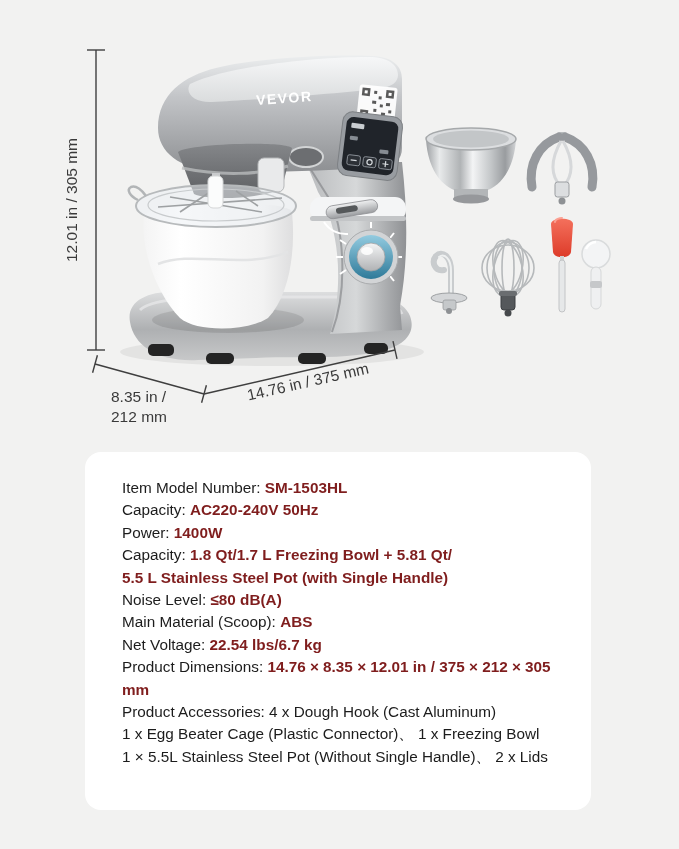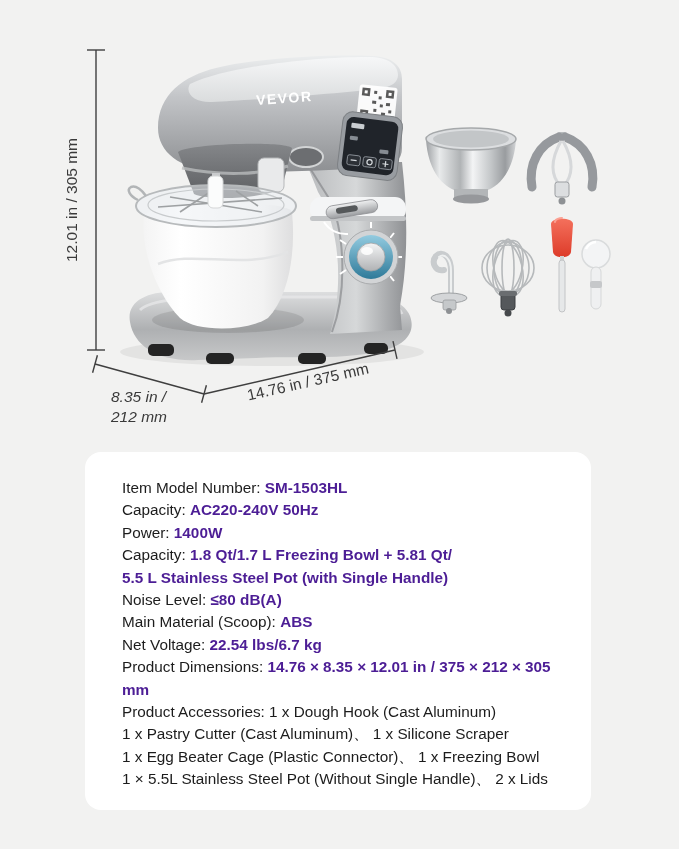--- a/index.html
+++ b/index.html
@@ -17,34 +17,34 @@
     color:#ffffff; font-weight:bold; font-size:14px; letter-spacing:1.5px;
     transform:rotate(-4deg);
   }
 
   
   .dim-label { position:absolute; color:#3a3a3a; font-size:15.5px; }
   .dim-height {
     left:72px; top:200px; white-space:nowrap;
     transform:translate(-50%,-50%) rotate(-90deg);
   }
-  .dim-depth  { left:111px; top:387px; line-height:19.5px; white-space:pre-line;font-style:italic; }
+  .dim-depth  { left:111px; top:387px; line-height:19.5px; white-space:pre-line; }
   .dim-width  {
     left:308px; top:382px; white-space:nowrap;
     transform:translate(-50%,-50%) rotate(-12.8deg);
   }
 
   
   .spec-card {
     position:absolute; left:85px; top:452px; width:506px; height:358px;
     background:#ffffff; border-radius:16px;
     padding:25px 30px 0 37px;
   }
   .spec-row { font-size:15.3px; line-height:22.4px; color:#1c1c1c; }
-  .spec-value { color:#4c1d95; font-weight:bold; }
+  .spec-value { color:#7f1d1d; font-weight:bold; }
 </style>
 </head>
 <body>
 
 <div class="page">
 
   <div class="photo-area">
 
     <svg class="layer" width="679" height="450" viewBox="0 0 679 450">
       <defs>
@@ -311,19 +311,18 @@
   <div class="spec-card">
     <div class="spec-row"><span>Item Model Number: </span><span class="spec-value">SM-1503HL</span></div>
     <div class="spec-row"><span>Capacity: </span><span class="spec-value">AC220-240V 50Hz</span></div>
     <div class="spec-row"><span>Power: </span><span class="spec-value">1400W</span></div>
     <div class="spec-row"><span>Capacity: </span><span class="spec-value">1.8 Qt/1.7 L Freezing Bowl + 5.81 Qt/</span></div>
     <div class="spec-row"><span></span><span class="spec-value">5.5 L Stainless Steel Pot (with Single Handle)</span></div>
     <div class="spec-row"><span>Noise Level: </span><span class="spec-value">≤80 dB(A)</span></div>
     <div class="spec-row"><span>Main Material (Scoop): </span><span class="spec-value">ABS</span></div>
     <div class="spec-row"><span>Net Voltage: </span><span class="spec-value">22.54 lbs/6.7 kg</span></div>
     <div class="spec-row"><span>Product Dimensions: </span><span class="spec-value">14.76 × 8.35 × 12.01 in / 375 × 212 × 305 mm</span></div>
-    <div class="spec-row"><span>Product Accessories: 1 x Dough Hook (Cast Aluminum)</span><span class="spec-value"></span></div>
-    <div class="spec-row"><span>1 x Pastry Cutter (Cast Aluminum)、 1 x Silicone Scraper</span><span class="spec-value"></span></div>
+    <div class="spec-row"><span>Product Accessories: 4 x Dough Hook (Cast Aluminum)</span><span class="spec-value"></span></div>
     <div class="spec-row"><span>1 x Egg Beater Cage (Plastic Connector)、 1 x Freezing Bowl</span><span class="spec-value"></span></div>
     <div class="spec-row"><span>1 × 5.5L Stainless Steel Pot (Without Single Handle)、 2 x Lids</span><span class="spec-value"></span></div>
   </div>
 
 </div>
 
 </body></html>

